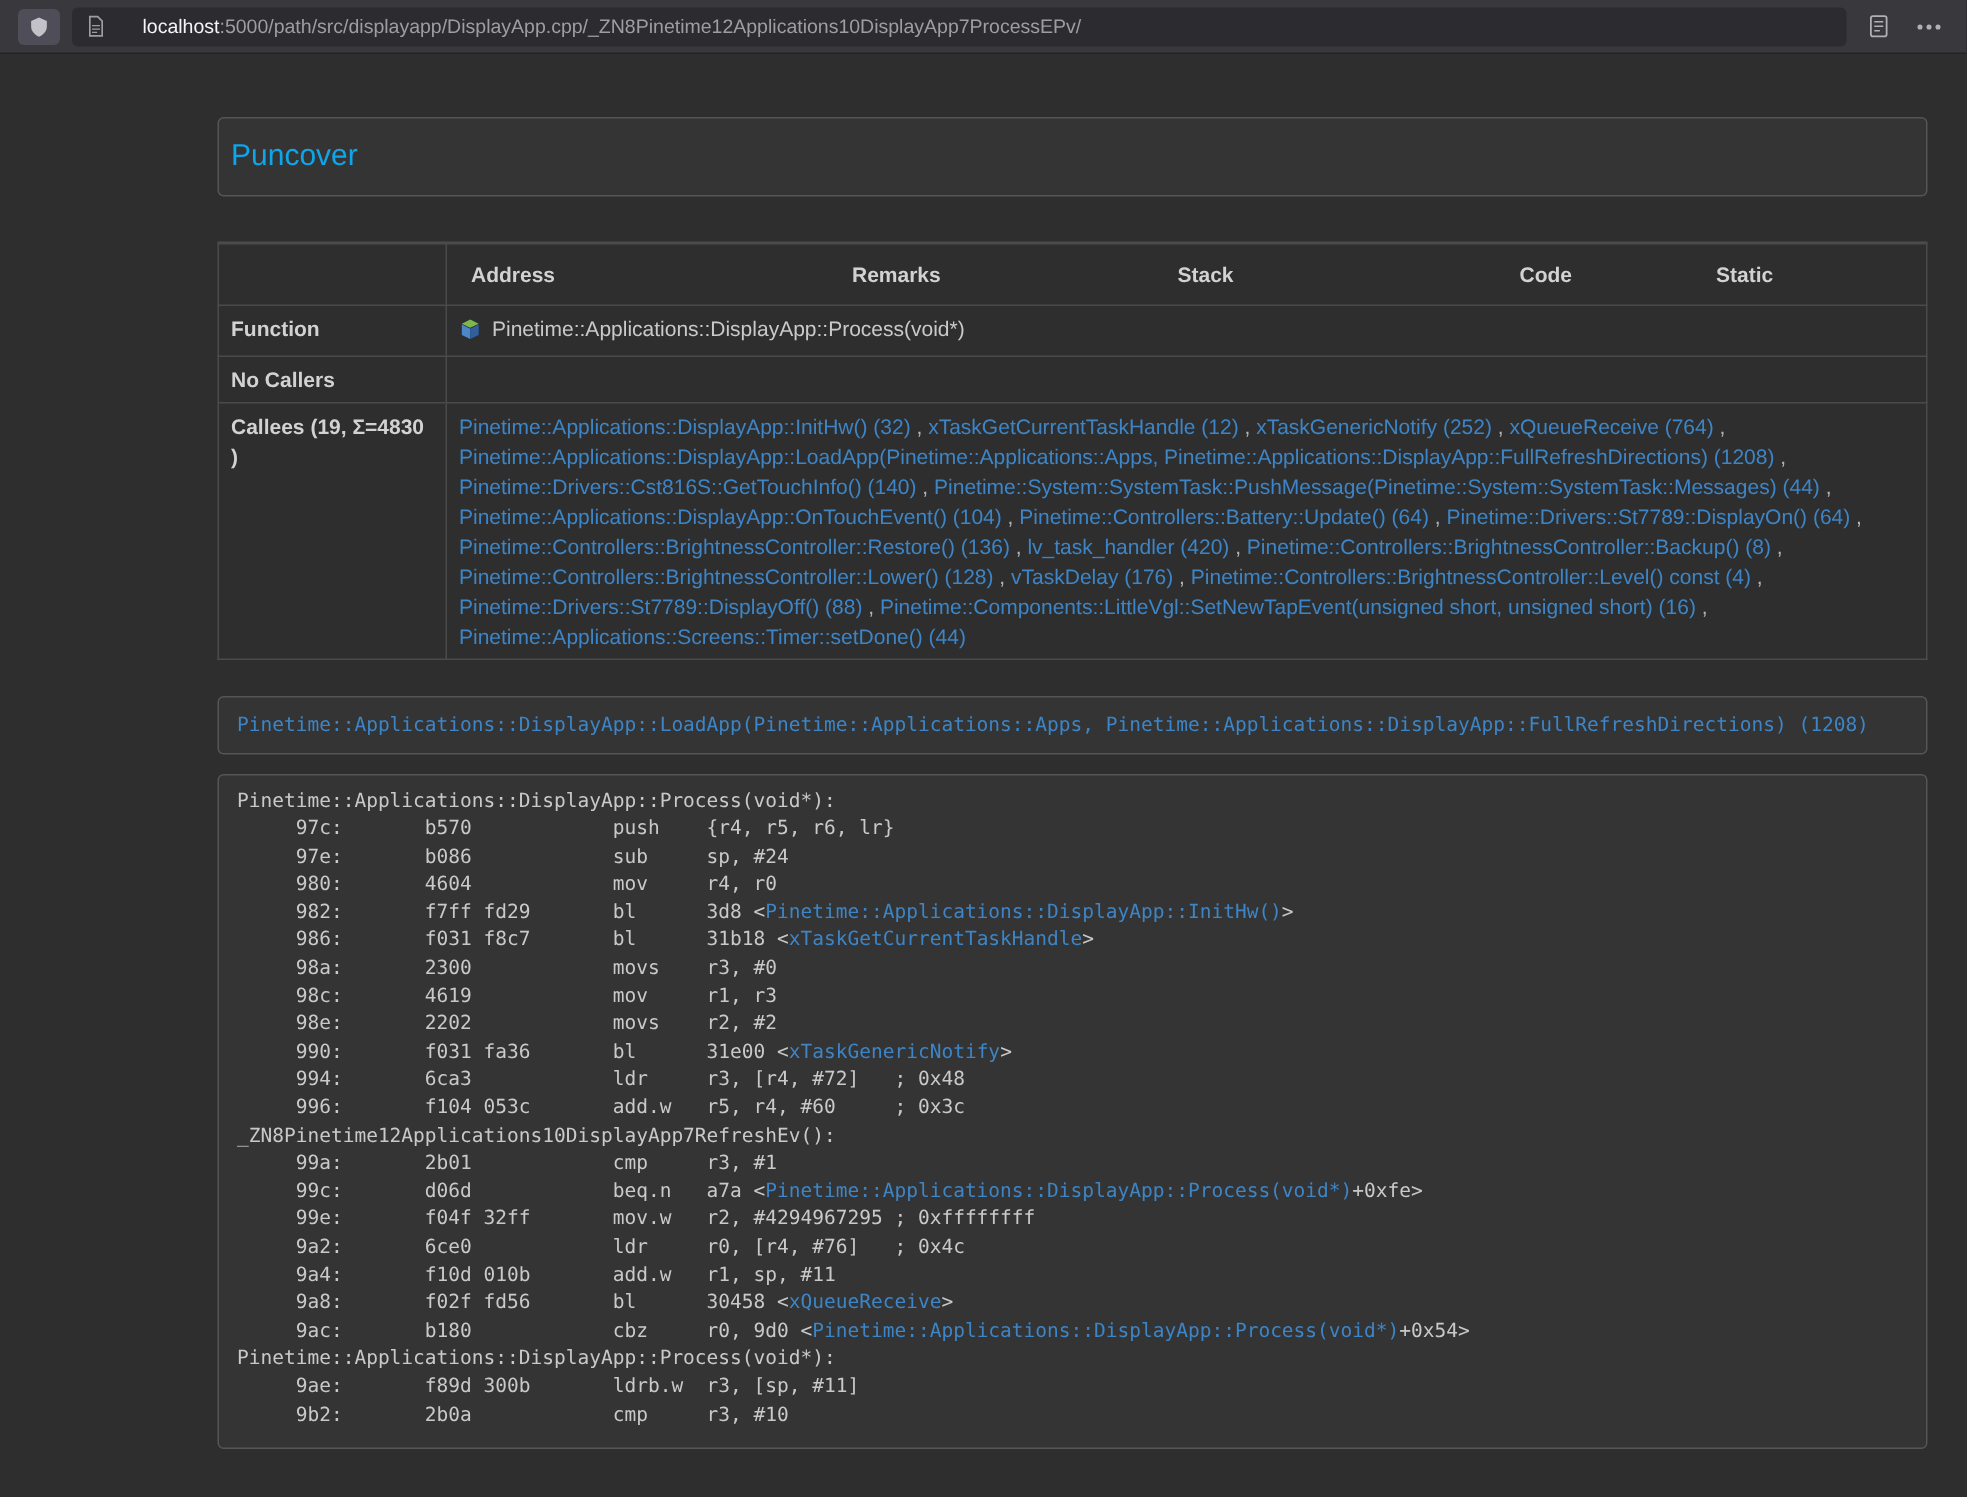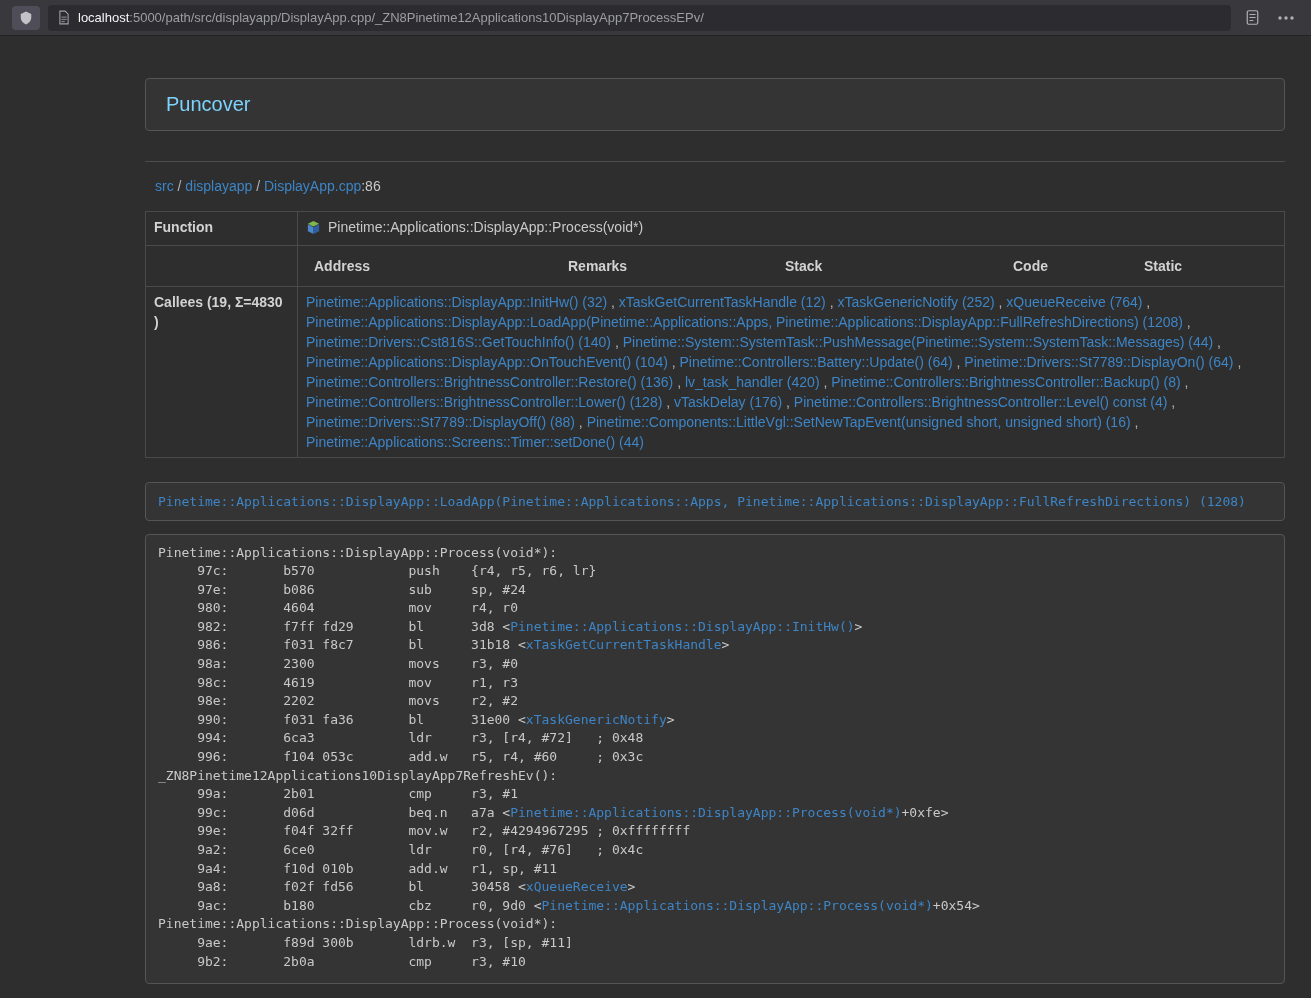--- a/index.html
+++ b/index.html
@@ -16,34 +16,34 @@
   .chrome {
     height:36px; background:#38383d; border-bottom:1px solid #232327;
     display:flex; align-items:center; padding:0 12px; gap:8px;
   }
   .chrome-btn {
     width:28px; height:24px; border-radius:4px; background:#4e4d58;
     display:flex; align-items:center; justify-content:center; flex:0 0 auto; cursor:pointer;
   }
   .urlbar {
     flex:1 1 auto; height:26px; background:#2c2c30; border-radius:4px;
-    display:flex; align-items:center; gap:8px; padding:0 10px;
+    display:flex; align-items:center; gap:25px; padding:0 10px;
     font-size:13px; color:#9d9da5; cursor:text; overflow:hidden; white-space:nowrap;
   }
   .url-host { color:#f5f5f7; }
   .chrome-icon {
     width:26px; height:24px; display:flex; align-items:center; justify-content:center;
     flex:0 0 auto; border-radius:4px; cursor:pointer;
   }
 
   
   .container { width:1140px; margin-left:145px; }
   .jumbotron {
     margin-top:42px; background:var(--panel); border:1px solid var(--panel-border);
-    border-radius:4px; padding:14px 20px; font-size:20px; color:#7dd3fc;
+    border-radius:4px; padding:14px 8px; font-size:20px; color:#0ea5e9;
   }
   hr.divider { border:0; border-top:1px solid #4c4c4c; margin:30px 0 0 0; }
   .breadcrumb { padding:14px 0 15px 10px; line-height:20px; }
   a { color:var(--link); text-decoration:none; cursor:pointer; }
   .bc-sep { color:#b5b5b5; }
 
   table.fn { width:100%; border-collapse:collapse; font-size:14px; table-layout:fixed; }
   table.fn td { border:1px solid var(--border); padding:5px 8px; vertical-align:top; line-height:20px; }
   td.lbl { width:152px; font-weight:bold; color:#d2d2d2; padding-left:19px; }
   td.nopad { padding:0; }
@@ -98,48 +98,51 @@
 </div>
 
 <div class="container">
 
   <div class="jumbotron">
     <span>Puncover</span>
   </div>
 
   <hr class="divider">
 
-  <div class="breadcrumb"><a href="#">src</a><span class="bc-sep"> / </span><a href="#">displayapp</a><span class="bc-sep"> / </span><a href="#">DisplayApp.cpp</a><span>:86</span></div>
 
   <table class="fn">
     <tbody>
         <tr>
+      <td class="lbl"></td>
+      <td class="nopad">
+        <div class="stats" id="stats-headers">
+              <div class="stat-cell hdr">Address</div>
+              <div class="stat-cell hdr">Remarks</div>
+              <div class="stat-cell hdr">Stack</div>
+              <div class="stat-cell hdr">Code</div>
+              <div class="stat-cell hdr">Static</div>
+            </div>
+      </td>
+    </tr>
+    <tr>
       <td class="lbl">Function</td>
       <td>
         <span class="fn-name-wrap">
           <svg width="15" height="15" viewBox="0 0 16 16">
             <path fill="#7cb84e" d="M8 1l6 3-6 3-2-1-4-2z"></path>
             <path fill="#4a86c8" d="M2 4.6l6 3v7.4l-6-3z"></path>
             <path fill="#2f5f9e" d="M14 4.6l-6 3v7.4l6-3z"></path>
           </svg>
           <span>Pinetime::Applications::DisplayApp::Process(void*)</span>
         </span>
       </td>
     </tr>
     <tr>
-      <td class="lbl"></td>
-      <td class="nopad">
-        <div class="stats" id="stats-headers">
-              <div class="stat-cell hdr">Address</div>
-              <div class="stat-cell hdr">Remarks</div>
-              <div class="stat-cell hdr">Stack</div>
-              <div class="stat-cell hdr">Code</div>
-              <div class="stat-cell hdr">Static</div>
-            </div>
-      </td>
+      <td class="lbl">No Callers</td>
+      <td></td>
     </tr>
     <tr>
       <td class="lbl">Callees (19, Σ=4830 )</td>
       <td>
         <div class="callees" id="callees"><a href="#">Pinetime::Applications::DisplayApp::InitHw() (32)</a><span class="callee-sep"> , </span><a href="#">xTaskGetCurrentTaskHandle (12)</a><span class="callee-sep"> , </span><a href="#">xTaskGenericNotify (252)</a><span class="callee-sep"> , </span><a href="#">xQueueReceive (764)</a><span class="callee-sep"> , </span><a href="#">Pinetime::Applications::DisplayApp::LoadApp(Pinetime::Applications::Apps, Pinetime::Applications::DisplayApp::FullRefreshDirections) (1208)</a><span class="callee-sep"> , </span><a href="#">Pinetime::Drivers::Cst816S::GetTouchInfo() (140)</a><span class="callee-sep"> , </span><a href="#">Pinetime::System::SystemTask::PushMessage(Pinetime::System::SystemTask::Messages) (44)</a><span class="callee-sep"> , </span><a href="#">Pinetime::Applications::DisplayApp::OnTouchEvent() (104)</a><span class="callee-sep"> , </span><a href="#">Pinetime::Controllers::Battery::Update() (64)</a><span class="callee-sep"> , </span><a href="#">Pinetime::Drivers::St7789::DisplayOn() (64)</a><span class="callee-sep"> , </span><a href="#">Pinetime::Controllers::BrightnessController::Restore() (136)</a><span class="callee-sep"> , </span><a href="#">lv_task_handler (420)</a><span class="callee-sep"> , </span><a href="#">Pinetime::Controllers::BrightnessController::Backup() (8)</a><span class="callee-sep"> , </span><a href="#">Pinetime::Controllers::BrightnessController::Lower() (128)</a><span class="callee-sep"> , </span><a href="#">vTaskDelay (176)</a><span class="callee-sep"> , </span><a href="#">Pinetime::Controllers::BrightnessController::Level() const (4)</a><span class="callee-sep"> , </span><a href="#">Pinetime::Drivers::St7789::DisplayOff() (88)</a><span class="callee-sep"> , </span><a href="#">Pinetime::Components::LittleVgl::SetNewTapEvent(unsigned short, unsigned short) (16)</a><span class="callee-sep"> , </span><a href="#">Pinetime::Applications::Screens::Timer::setDone() (44)</a></div>
       </td>
     </tr>
   </tbody>
     </table>
 

